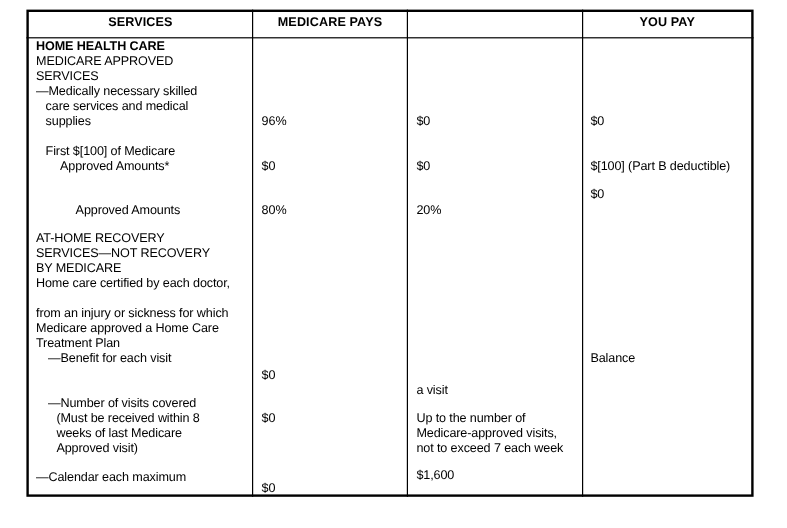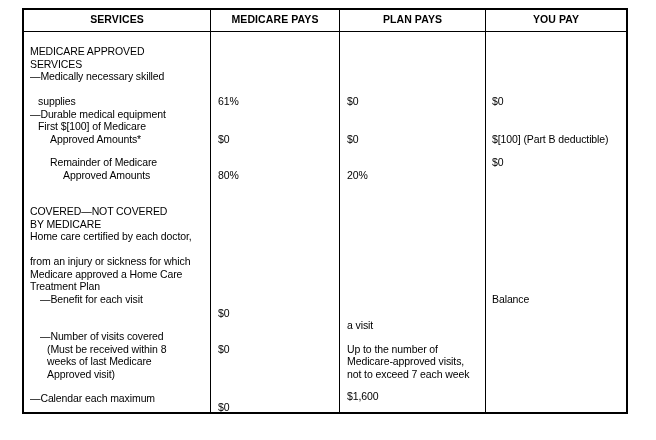--- a/index.html
+++ b/index.html
@@ -67,46 +67,46 @@
 <div class="page">
 
   <div class="tframe"></div>
   <div class="vline" style="left:210px"></div>
   <div class="vline" style="left:339px"></div>
   <div class="vline" style="left:485px"></div>
   <div class="hline"></div>
 
   <div class="hd" style="left:24px;width:186px">SERVICES</div>
   <div class="hd" style="left:211px;width:128px">MEDICARE PAYS</div>
-  <div class="hd" style="left:340px;width:145px">PLAN PAYS</div>
   <div class="hd" style="left:486px;width:140px">YOU PAY</div>
 
+  <div class="ln bold" style="left:30px;top:33px">HOME HEALTH CARE</div>
   <div class="ln" style="left:30px;top:45px">MEDICARE APPROVED</div>
   <div class="ln" style="left:30px;top:58px">SERVICES</div>
   <div class="ln" style="left:30px;top:70px">—Medically necessary skilled</div>
+  <div class="ln" style="left:38px;top:83px">care services and medical</div>
   <div class="ln" style="left:38px;top:95px">supplies</div>
-  <div class="ln" style="left:30px;top:108px">—Durable medical equipment</div>
   <div class="ln" style="left:38px;top:120px">First $[100] of Medicare</div>
   <div class="ln" style="left:50px;top:133px">Approved Amounts*</div>
-  <div class="ln" style="left:50px;top:156px">Remainder of Medicare</div>
   <div class="ln" style="left:63px;top:169px">Approved Amounts</div>
-  <div class="ln" style="left:30px;top:205px">COVERED—NOT COVERED</div>
+  <div class="ln" style="left:30px;top:193px">AT-HOME RECOVERY</div>
+  <div class="ln" style="left:30px;top:205px">SERVICES—NOT RECOVERY</div>
   <div class="ln" style="left:30px;top:218px">BY MEDICARE</div>
   <div class="ln" style="left:30px;top:230px">Home care certified by each doctor,</div>
   <div class="ln" style="left:30px;top:255px">from an injury or sickness for which</div>
   <div class="ln" style="left:30px;top:268px">Medicare approved a Home Care</div>
   <div class="ln" style="left:30px;top:280px">Treatment Plan</div>
   <div class="ln" style="left:40px;top:330px">—Number of visits covered</div>
   <div class="ln" style="left:40px;top:293px">—Benefit for each visit</div>
   <div class="ln" style="left:47px;top:343px">(Must be received within 8</div>
   <div class="ln" style="left:47px;top:355px">weeks of last Medicare</div>
   <div class="ln" style="left:47px;top:368px">Approved visit)</div>
   <div class="ln" style="left:30px;top:392px">—Calendar each maximum</div>
 
-  <div class="ln" style="left:218px;top:95px">61%</div>
+  <div class="ln" style="left:218px;top:95px">96%</div>
   <div class="ln" style="left:218px;top:133px">$0</div>
   <div class="ln" style="left:218px;top:169px">80%</div>
   <div class="ln" style="left:218px;top:307px">$0</div>
   <div class="ln" style="left:218px;top:343px">$0</div>
   <div class="ln" style="left:218px;top:401px">$0</div>
 
   <div class="ln" style="left:347px;top:95px">$0</div>
   <div class="ln" style="left:347px;top:133px">$0</div>
   <div class="ln" style="left:347px;top:169px">20%</div>
   <div class="ln" style="left:347px;top:319px">a visit</div>

